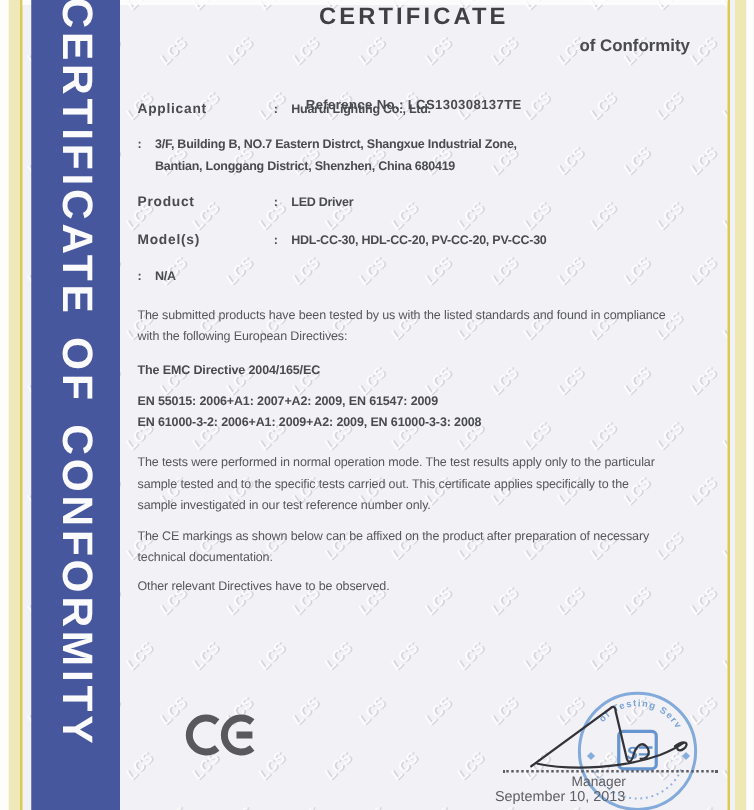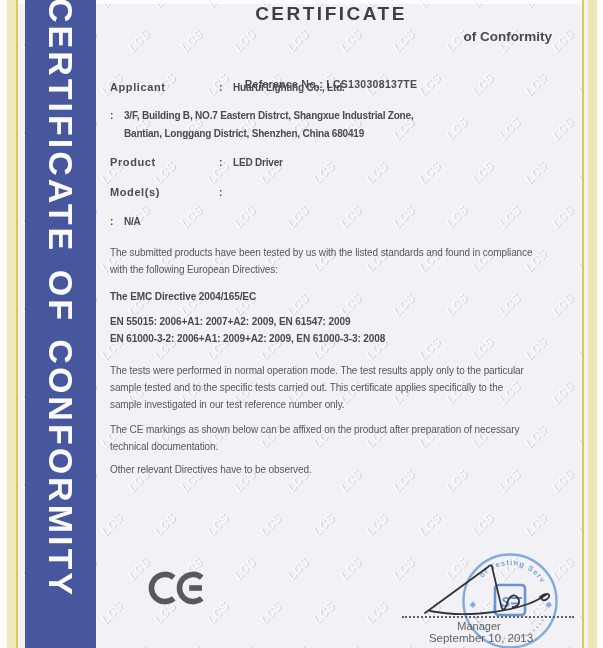--- a/index.html
+++ b/index.html
@@ -48,21 +48,21 @@
       letter-spacing:-.1px;}
   .para div{white-space:nowrap;}
   .para.bold{font-weight:bold;color:#494a4e;}
 
   
   .ce-logo{left:148px;top:569px;z-index:6;}
   .seal{left:453px;top:549px;z-index:5;}
   .signature{left:400px;top:545px;z-index:7;}
   .dotline{left:402px;top:601px;width:172px;height:15px;border-bottom:2px dotted #5e5e64;z-index:6;}
   .sig-title{left:414px;top:620px;width:130px;text-align:center;font-size:11px;color:#5f6066;z-index:6;}
-  .sig-date{left:396px;top:632px;width:170px;text-align:center;font-size:11.5px;color:#5f6066;z-index:6;}
+  .sig-date{left:396px;top:632px;width:170px;text-align:left;font-size:11.5px;color:#5f6066;z-index:6;}
 </style>
 </head>
 <body>
 
 <div class="page">
 
   <div class="abs watermarks" id="wm-layer">
       <span class="wm" style="left: -25px; top: -10px;">LCS</span>
       <span class="wm" style="left: 28px; top: -10px;">LCS</span>
       <span class="wm" style="left: 81px; top: -10px;">LCS</span>
@@ -281,20 +281,23 @@
   <div class="abs frow" style="top:154px;">
     <div class="lbl">Product</div>
     <div class="sep">:</div>
     <div class="val">
         <div>LED Driver</div>
       </div>
   </div>
   <div class="abs frow" style="top:184px;">
     <div class="lbl">Model(s)</div>
     <div class="sep">:</div>
+    <div class="val">
+        <div>HDL-CC-30, HDL-CC-20, PV-CC-20, PV-CC-30</div>
+      </div>
   </div>
   <div class="abs frow" style="top:213px;">
     <div class="sep">:</div>
     <div class="val">
         <div>N/A</div>
       </div>
   </div>
 
   <div class="abs para" style="top:244px;">
     <div>The submitted products have been tested by us with the listed standards and found in compliance</div>

